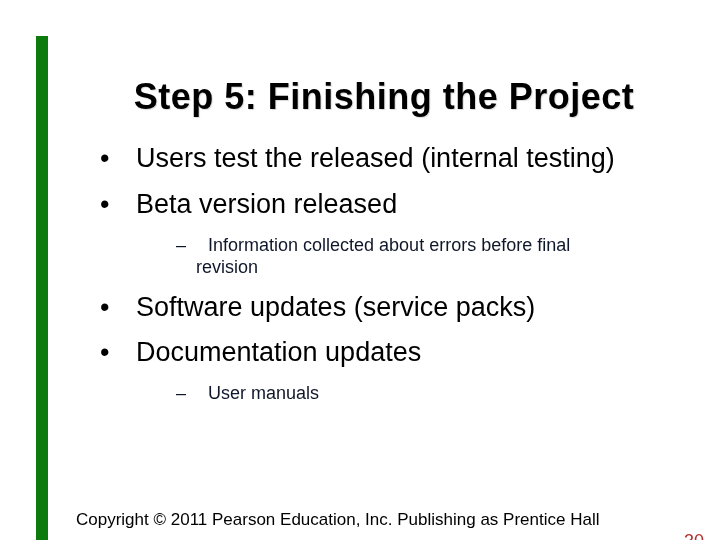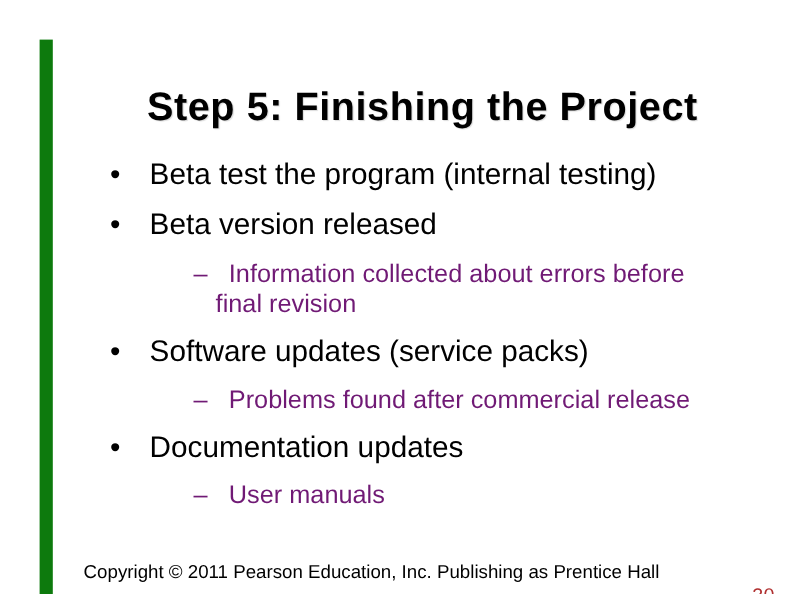--- a/index.html
+++ b/index.html
@@ -49,22 +49,22 @@
       top: 0;
       font-size: 27px;
     }
     ul.level2 {
       list-style: none;
       padding-left: 28px;
       margin-top: 2px;
       margin-bottom: 4px;
     }
     ul.level2 > li {
-      font-size: 23px;
-      color: #701a75;
+      font-size: 18px;
+      color: #0f172a;
       line-height: 1.25;
       padding-left: 20px;
       position: relative;
     }
     ul.level2 > li::before {
       content: "–";
       position: absolute;
       left: 0;
       top: 0;
     }
@@ -87,37 +87,32 @@
 </head>
 <body>
 
 <div class="side-bar"></div>
 
 <div class="content">
   <h1 class="title">Step 5: Finishing the Project</h1>
 
   <ul class="level1">
     <li>
-      <span>Beta test the program (internal testing)</span>
+      <span>Users test the released (internal testing)</span>
     </li>
     <li>
       <span>Beta version released</span>
       <ul class="level2">
         <li>
           <span>Information collected about errors before final revision</span>
         </li>
       </ul>
     </li>
     <li>
       <span>Software updates (service packs)</span>
-      <ul class="level2">
-        <li>
-          <span>Problems found after commercial release</span>
-        </li>
-      </ul>
     </li>
     <li>
       <span>Documentation updates</span>
       <ul class="level2">
         <li>
           <span>User manuals</span>
         </li>
       </ul>
     </li>
   </ul>

